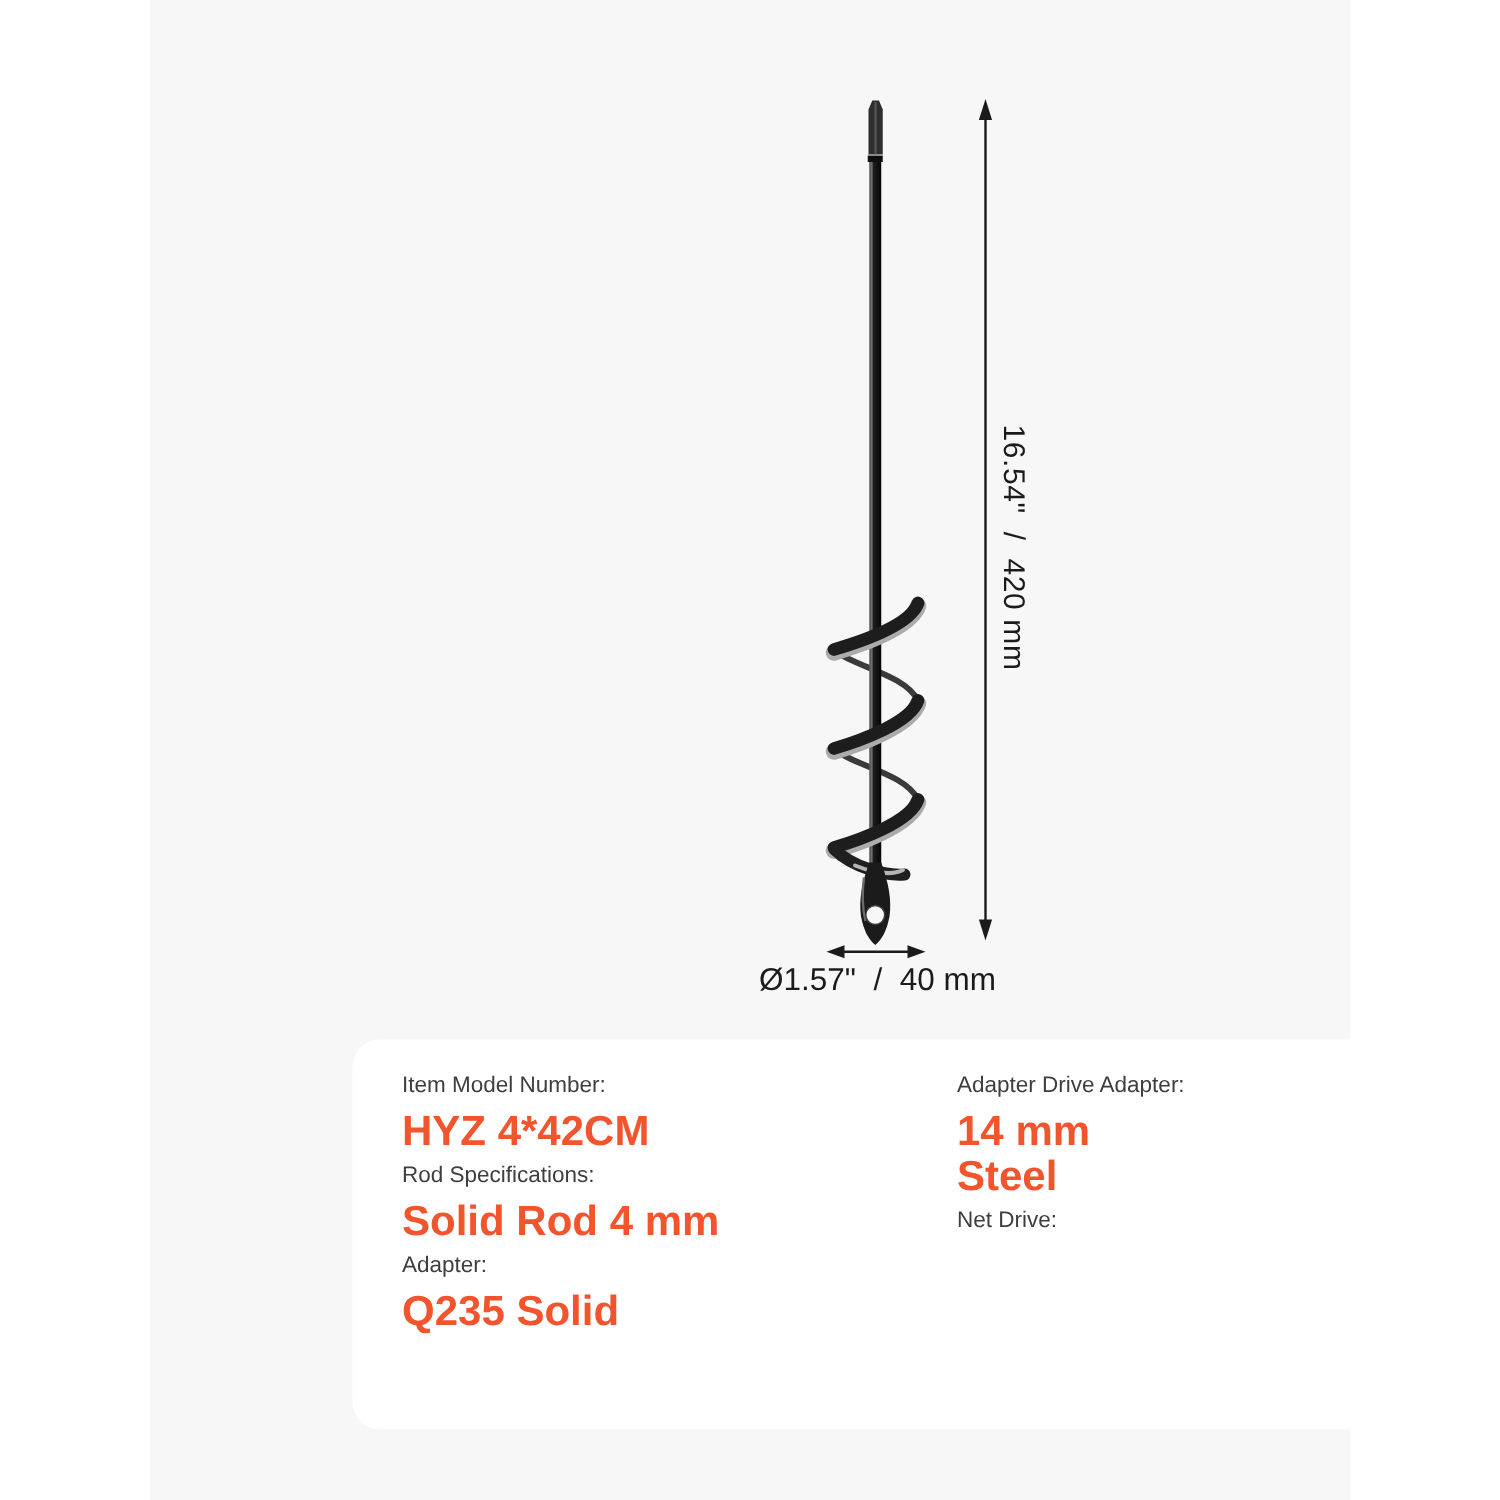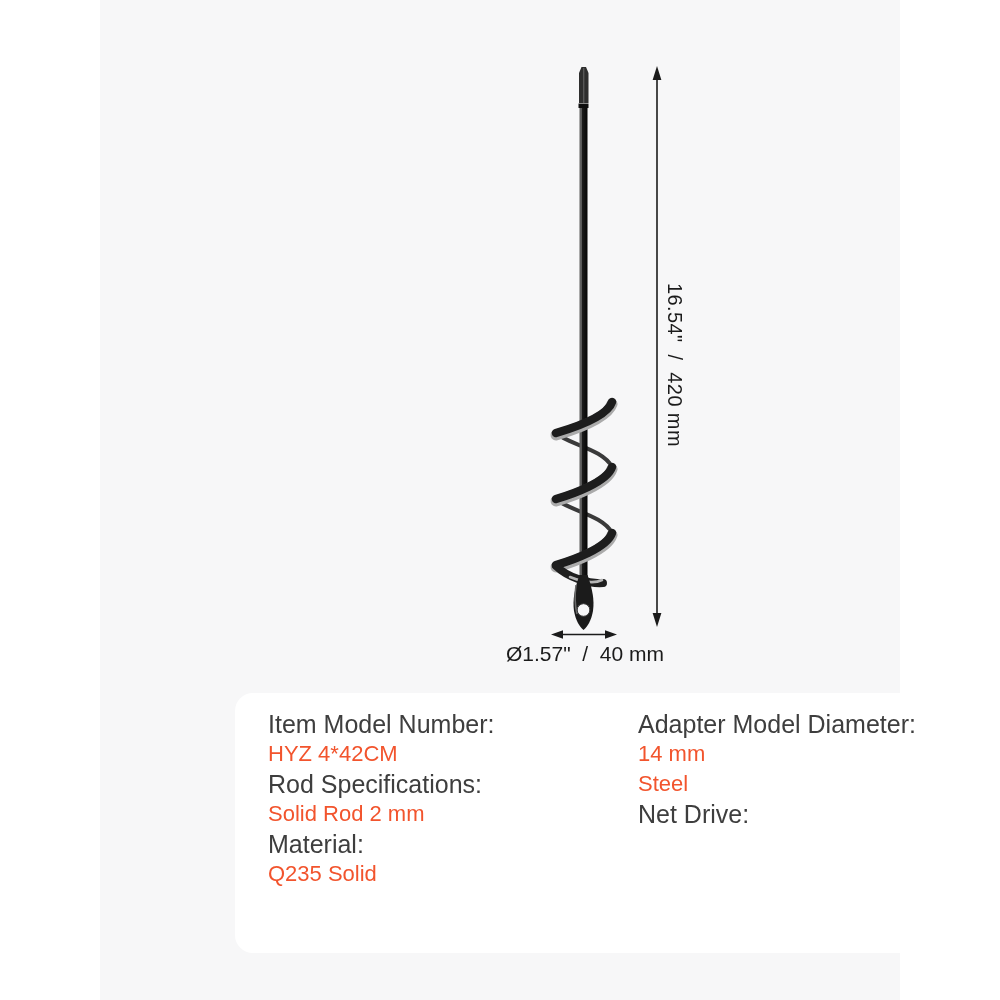--- a/index.html
+++ b/index.html
@@ -16,22 +16,22 @@
   .diagram-svg{position:absolute;left:0;top:0;width:1000px;height:690px;pointer-events:none;}
   .dim-v{position:absolute;left:563px;top:283px;writing-mode:vertical-rl;
     font-size:20px;color:var(--dim-text);white-space:pre;letter-spacing:.4px;}
   .dim-h{position:absolute;left:345px;top:642px;width:280px;text-align:center;
     font-size:21px;color:var(--dim-text);white-space:pre;}
   .card{position:absolute;left:135px;top:693px;width:733px;height:260px;
     background:#ffffff;border-radius:18px;display:flex;padding:16px 0 0 33px;}
   .spec-col{display:flex;flex-direction:column;}
   .spec-col.left{width:370px;}
   .spec-col.right{flex:1;}
-  .spec-label{font-size:25px;line-height:30px;color:var(--label-text);white-space:pre;}
-  .spec-value{font-size:22px;line-height:30px;font-weight:normal;color:var(--accent);white-space:pre;}
+  .spec-label{font-size:15px;line-height:30px;color:var(--label-text);white-space:pre;}
+  .spec-value{font-size:28px;line-height:30px;font-weight:bold;color:var(--accent);white-space:pre;}
 </style>
 </head>
 <body>
 
 <div class="page">
   <div class="panel">
 
     <svg class="diagram-svg" viewBox="0 0 1000 690">
       <defs>
         <linearGradient id="rodGrad" x1="0" y1="0" x2="1" y2="0">
@@ -98,33 +98,33 @@
     <div class="card">
       <div class="spec-col left">
 
           <div class="spec-row">
             <div class="spec-label">Item Model Number:</div>
             <div class="spec-value">HYZ 4*42CM</div>
           </div>
 
           <div class="spec-row">
             <div class="spec-label">Rod Specifications:</div>
-            <div class="spec-value">Solid Rod 2 mm</div>
+            <div class="spec-value">Solid Rod 4 mm</div>
           </div>
 
           <div class="spec-row">
-            <div class="spec-label">Material:</div>
+            <div class="spec-label">Adapter:</div>
             <div class="spec-value">Q235 Solid</div>
           </div>
 
         </div>
       <div class="spec-col right">
 
           <div class="spec-row">
-            <div class="spec-label">Adapter Model Diameter:</div>
+            <div class="spec-label">Adapter Drive Adapter:</div>
             <div class="spec-value">14 mm</div>
           </div>
 
           <div class="spec-row">
             <div class="spec-value">Steel</div>
           </div>
 
           <div class="spec-row">
             <div class="spec-label">Net Drive:</div>
           </div>

